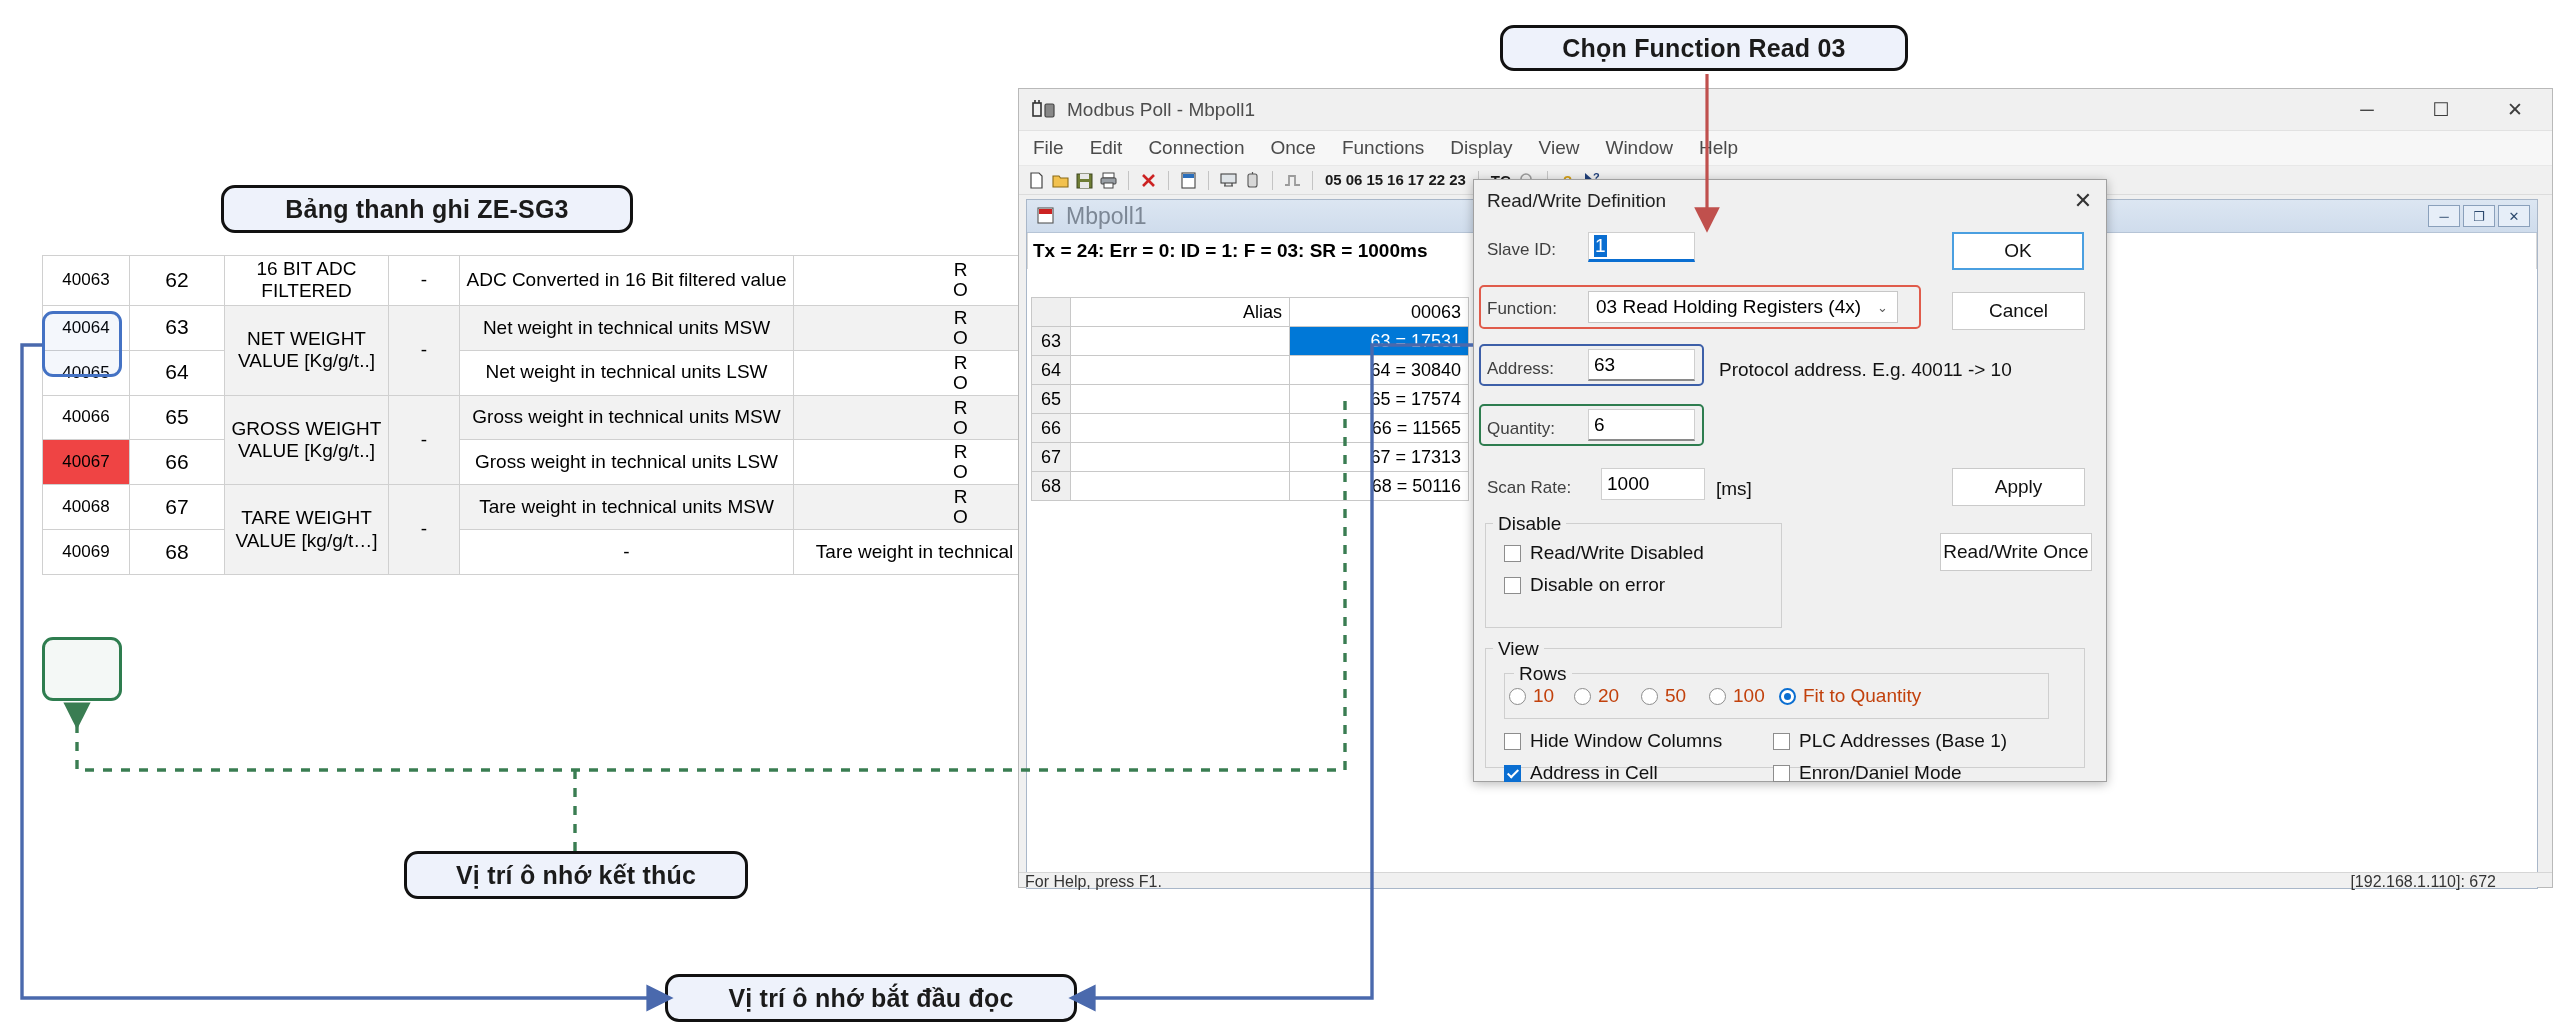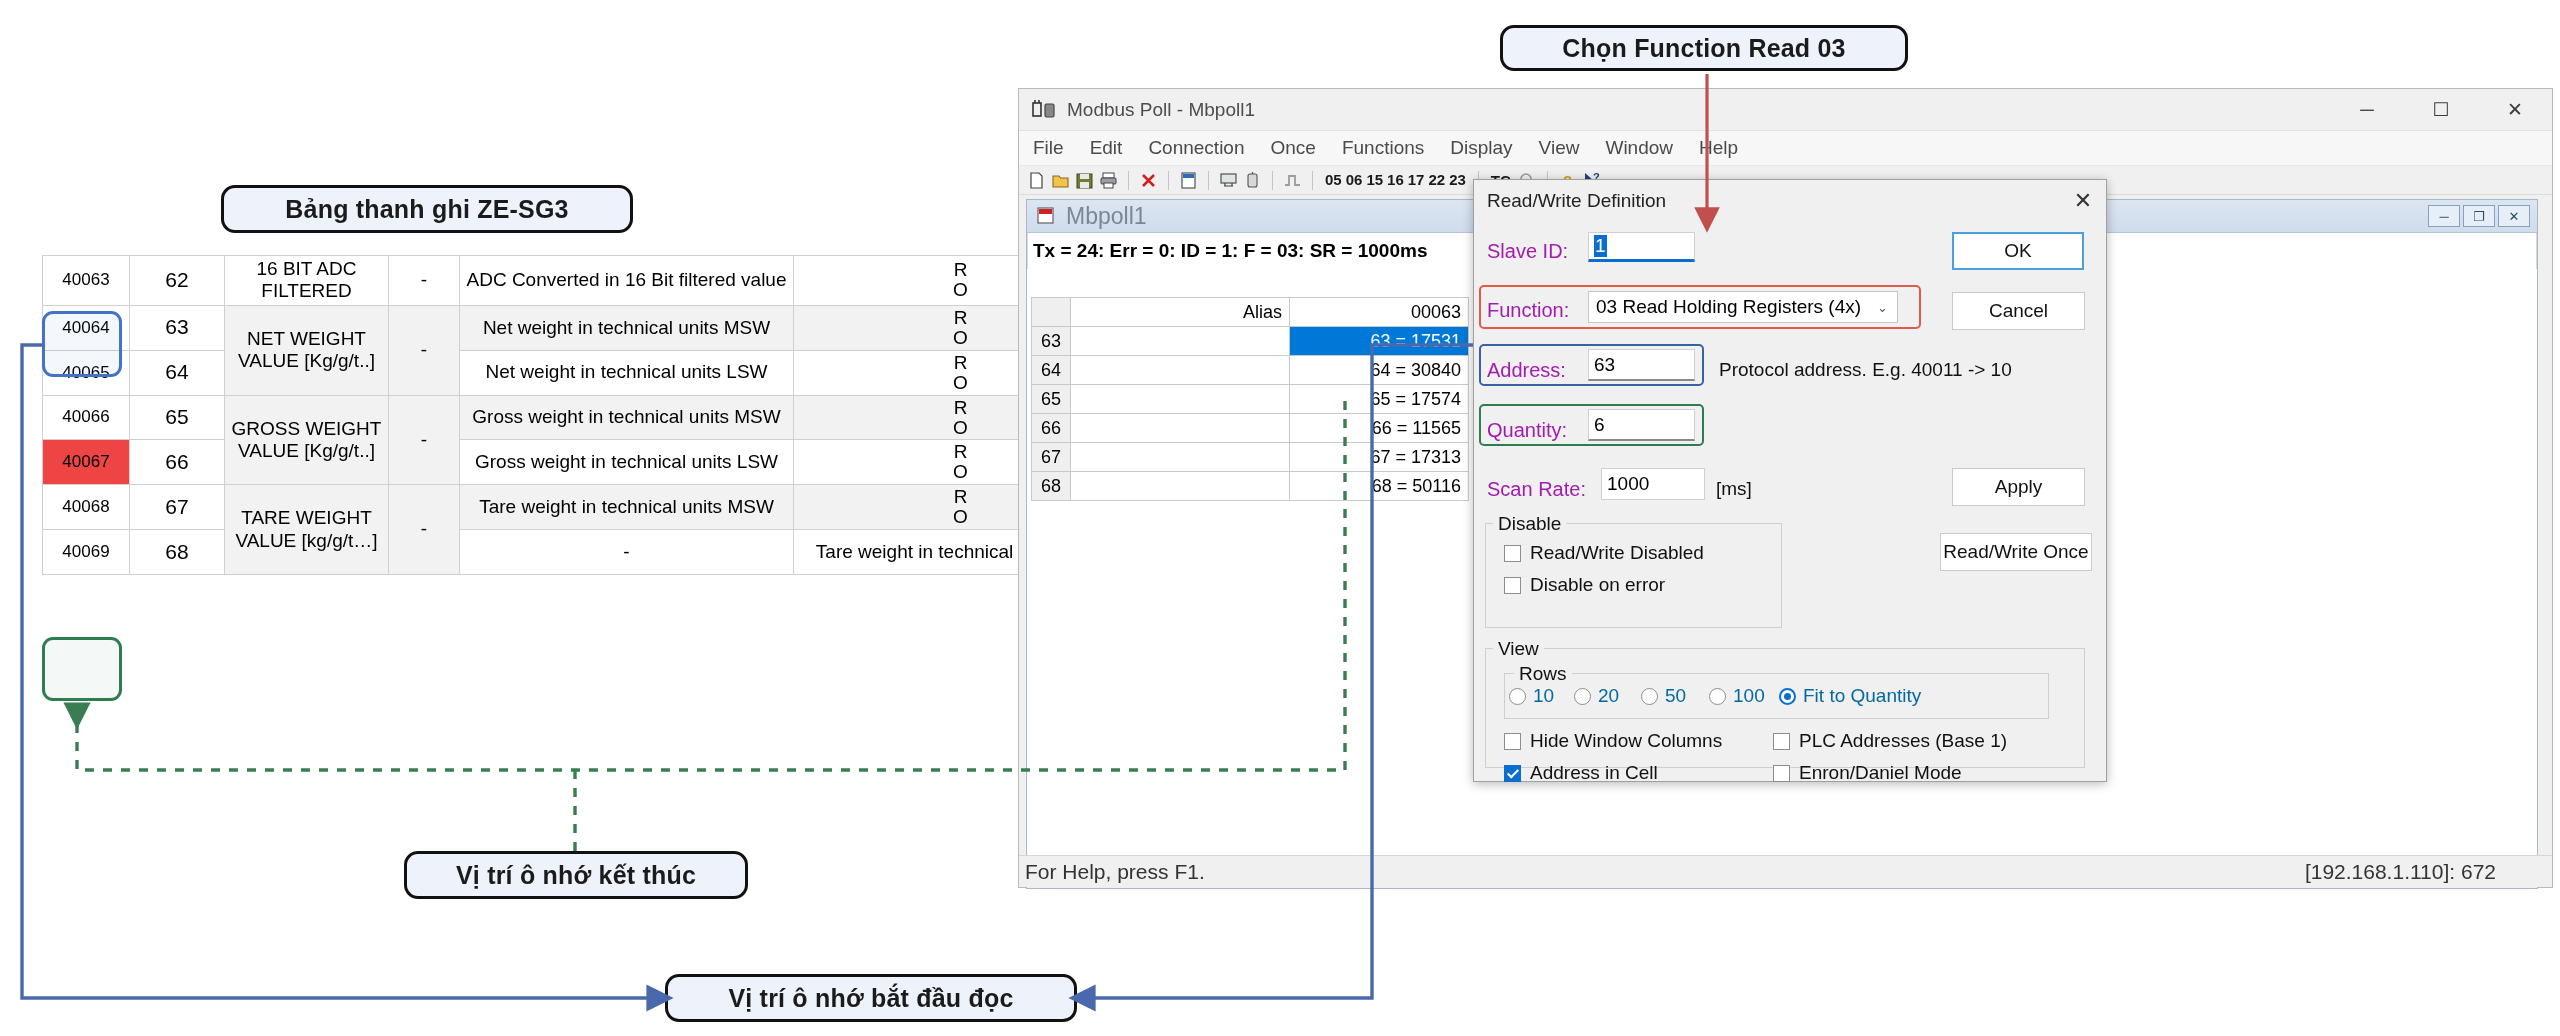--- a/index.html
+++ b/index.html
@@ -121,41 +121,41 @@
   #grid{border-collapse:collapse;position:absolute;left:4px;top:28px;}
   #grid td{border:1px solid #c8c8c8;height:26px;font-size:18px;color:#000;}
   #grid td.corner{width:36px;background:#efefef;}
   #grid td.hdr{background:#efefef;text-align:right;padding-right:7px;font-weight:normal;}
   #grid td.rowh{width:36px;background:#efefef;text-align:center;}
   #grid td.alias{width:210px;background:#ffffff;}
   #grid td.val{width:170px;text-align:right;padding-right:7px;background:#ffffff;}
   #grid td.val.sel{background:#0078d7;color:#ffffff;}
 
   #mb-status{
-    position:absolute;left:0;bottom:0;width:100%;height:32px;background:#f0f0f0;
-    border-top:1px solid #d6d6d6;display:flex;align-items:center;
-    font-size:21px;color:#333;box-sizing:border-box;
+    position:absolute;left:0;bottom:0;width:100%;height:15px;background:#f0f0f0;
+    border-top:1px solid #d6d6d6;display:flex;align-items:flex-start;
+    font-size:16px;color:#333;box-sizing:border-box;
   }
   #mb-status .left{padding-left:6px;}
   #mb-status .right{margin-left:auto;padding-right:56px;}
 
   
   #rwdlg{
     position:absolute;left:1473px;top:179px;width:634px;height:603px;
     background:#f0f0f0;border:1px solid #a0a0a0;
     box-shadow:0 2px 10px rgba(0,0,0,.28);
     box-sizing:border-box;
     font-family:"Liberation Sans", sans-serif;
   }
   #rwdlg .dtitle{
     height:42px;display:flex;align-items:center;font-size:19px;color:#222;
     padding-left:13px;
   }
   #rwdlg .dclose{margin-left:auto;width:46px;height:42px;display:flex;align-items:center;justify-content:center;font-size:22px;color:#333;}
-  .fld-label{position:absolute;font-size:20px;color:#a21caf;}
+  .fld-label{position:absolute;font-size:17px;color:#404040;}
   .txtbox{
     position:absolute;background:#ffffff;border:1px solid #cfcfcf;
     border-bottom:2px solid #8a8a8a;
     box-sizing:border-box;font-size:19px;color:#000;
     padding:2px 5px;display:flex;align-items:center;
   }
   .txtbox.focusline{border-bottom:3px solid #0a6ed1;}
   .sel-txt{background:#0a6ed1;color:#ffffff;padding:0 1px;}
   .combo{
     position:absolute;background:#ffffff;border:1px solid #c7c7c7;
@@ -177,21 +177,21 @@
   .cbrow{position:absolute;display:flex;align-items:center;font-size:19px;color:#111;}
   .cbox{
     width:17px;height:17px;border:1px solid #8d8d8d;background:#fff;
     margin-right:9px;box-sizing:border-box;display:inline-block;position:relative;
   }
   .cbox.checked{background:#0a6ed1;border-color:#0a6ed1;}
   .cbox.checked:after{
     content:"";position:absolute;left:5px;top:1px;width:4px;height:9px;
     border:solid #fff;border-width:0 2px 2px 0;transform:rotate(45deg);
   }
-  .rbrow{position:absolute;display:flex;align-items:center;font-size:19px;color:#0369a1;}
+  .rbrow{position:absolute;display:flex;align-items:center;font-size:19px;color:#c2410c;}
   .rdot{
     width:17px;height:17px;border:1px solid #8d8d8d;border-radius:50%;
     background:#fff;margin-right:7px;box-sizing:border-box;position:relative;display:inline-block;
   }
   .rdot.on{border:2px solid #0a6ed1;}
   .rdot.on:after{
     content:"";position:absolute;left:3px;top:3px;width:7px;height:7px;border-radius:50%;background:#0a6ed1;
   }
   .hl-red{position:absolute;border:2px solid #e05b4b;border-radius:5px;box-sizing:border-box;pointer-events:none;}
   .hl-blue2{position:absolute;border:2px solid #3d5fa8;border-radius:5px;box-sizing:border-box;pointer-events:none;}

